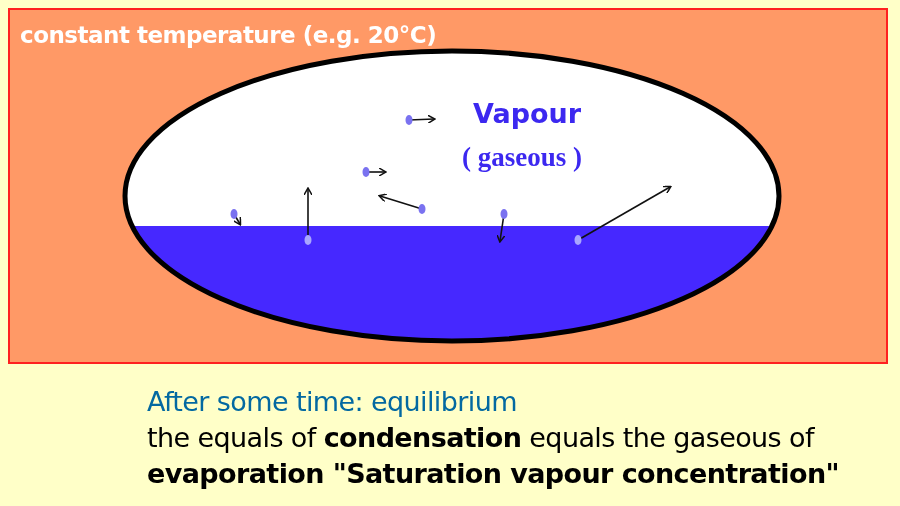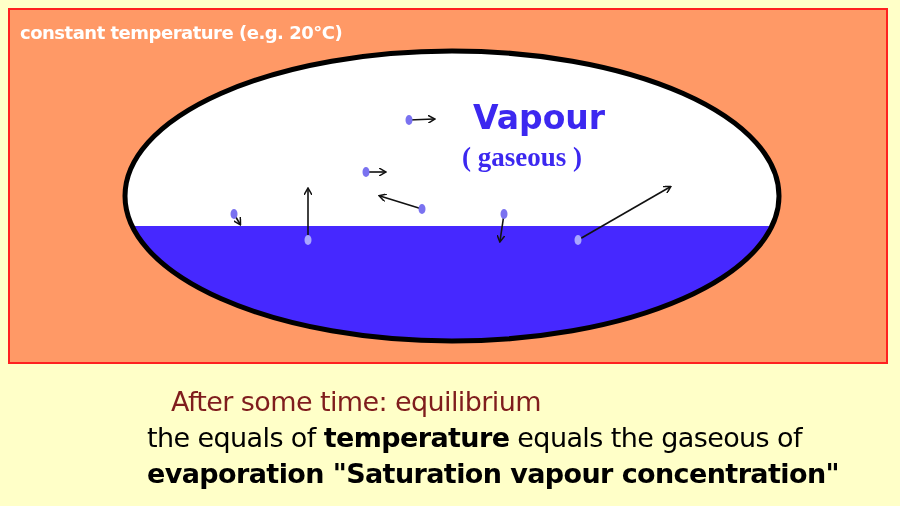--- a/index.html
+++ b/index.html
@@ -10,42 +10,42 @@
       position: relative;
     }
     .container-box {
       position: absolute; left: 8px; top: 8px;
       width: 876px; height: 352px;
       background: #ff9966;
       border: 2px solid #ff2020;
     }
     .temp-label {
       position: absolute; left: 10px; top: 12px;
-      color: #ffffff; font-weight: bold; font-size: 18px;
+      color: #ffffff; font-weight: bold; font-size: 23px;
       font-family: "DejaVu Sans", sans-serif;
       letter-spacing: -0.5px;
     }
     svg.diagram { position: absolute; left: 0; top: 0; }
     .vapour-label {
       position: absolute; left: 473px; top: 98px;
-      color: #3c28f0; font-weight: bold; font-size: 33px;
+      color: #3c28f0; font-weight: bold; font-size: 27px;
       font-family: "DejaVu Sans", sans-serif;
     }
     .gaseous-label {
       position: absolute; left: 462px; top: 142px;
       color: #3c28f0; font-weight: bold; font-size: 27px;
       font-family: Liberation Serif, serif;
     }
     .caption {
       position: absolute; left: 147px; top: 384px;
       font-size: 27px; line-height: 36px;
       font-family: "DejaVu Sans", sans-serif;
       letter-spacing: -0.6px;
     }
-    .caption .line1 { color: #7f1d1d; margin-left: 24px; }
+    .caption .line1 { color: #0369a1; }
     .caption .line2, .caption .line3 { color: #000; }
     .caption b { font-weight: bold; }
   </style>
 </head>
 <body>
 
 <div class="container-box">
   <span class="temp-label">constant temperature (e.g. 20°C)</span>
 </div>
 
@@ -79,15 +79,15 @@
       <line x1="578" y1="240" x2="670" y2="187" stroke="#111" stroke-width="1.6" marker-end="url(#arrowhead)"></line>
       <ellipse cx="578" cy="240" rx="3.5" ry="5" fill="#a9a6ff"></ellipse>
     </g>
 </svg>
 
 <div class="vapour-label">Vapour</div>
 <div class="gaseous-label">( gaseous )</div>
 
 <div class="caption">
   <div class="line1">After some time: equilibrium</div>
-  <div class="line2"><span> the equals of </span><b>temperature</b><span> equals the gaseous of</span></div>
+  <div class="line2"><span> the equals of </span><b>condensation</b><span> equals the gaseous of</span></div>
   <div class="line3"><b>evaporation "Saturation vapour concentration"</b></div>
 </div>
 
 </body></html>

